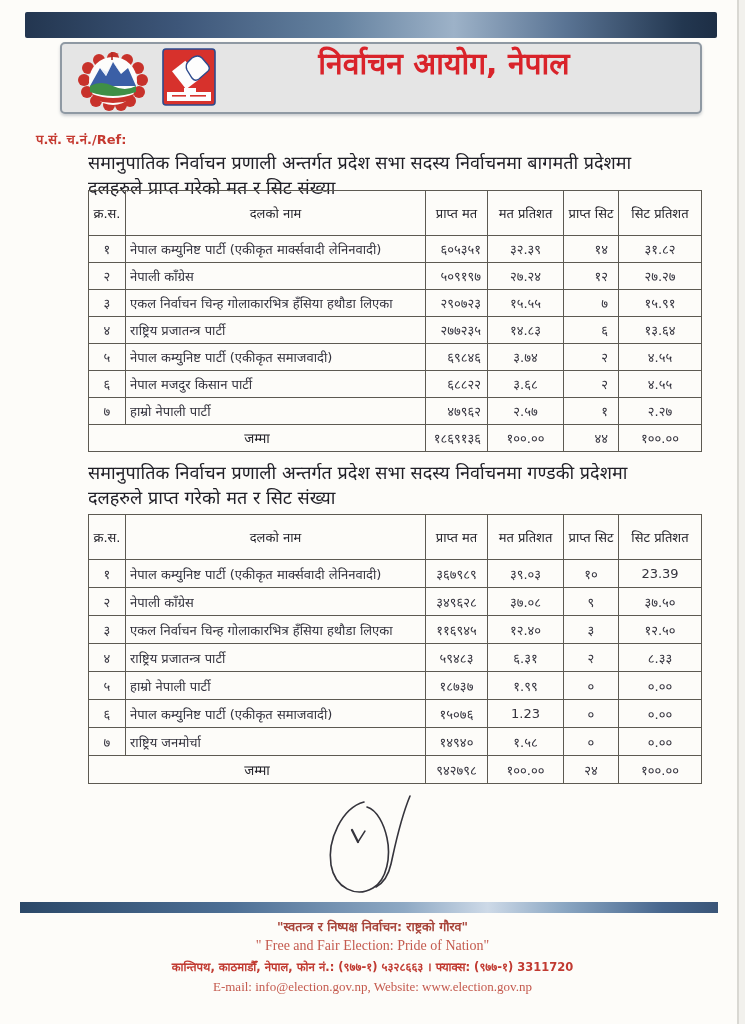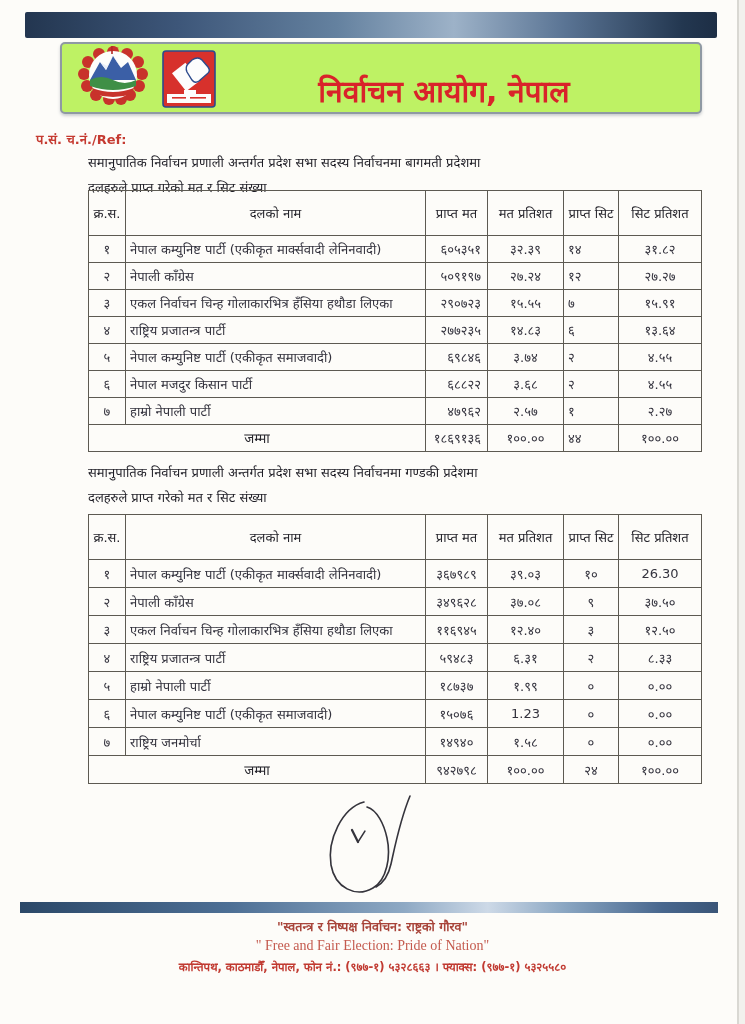--- a/index.html
+++ b/index.html
@@ -18,33 +18,33 @@
     background:linear-gradient(90deg,#233650 0%,#3d5679 22%,#64819f 45%,#9db2c8 62%,#5a7494 78%,#233750 95%,#1d2e45 100%);
   }
   .bottom-bar {
     position:absolute; left:20px; top:902px; width:698px; height:11px;
     background:linear-gradient(90deg,#2b4868 0%,#4d6f95 30%,#8ea9c4 55%,#cdd9e7 67%,#8aa6c2 78%,#48678e 92%,#3a5578 100%);
   }
 
   
   .header-box {
     position:absolute; left:60px; top:42px; width:642px; height:72px;
-    background:#bef264; border:2px solid #8f99a3; border-radius:5px;
+    background:#e5e5e5; border:2px solid #8f99a3; border-radius:5px;
     box-shadow:0 2px 3px rgba(60,70,90,.25);
-    display:flex; align-items:flex-end; padding:4px 10px;
+    display:flex; align-items:flex-start; padding:4px 10px;
   }
   .emblem { width:74px; height:66px; flex:0 0 auto; margin-left:4px; }
   .ec-logo { width:54px; height:58px; flex:0 0 auto; margin-left:12px; }
   .header-titles { flex:1; text-align:center; padding-right:18px; }
   .title-np { font-size:30px; line-height:32px; font-weight:bold; color:#d9232a; }
   .title-en { font-size:20px; line-height:22px; font-weight:bold; color:#d9232a; letter-spacing:.5px; font-family:"Liberation Sans", sans-serif; }
 
   .ref-line { position:absolute; left:36px; top:130px; font-size:13px; font-weight:bold; color:#c53a31; }
 
-  .section-head { position:absolute; left:88px; width:600px; font-size:13px; line-height:25px; color:#1f1e26; }
+  .section-head { position:absolute; left:88px; width:600px; font-size:18px; line-height:25px; color:#1f1e26; }
   .sh-1 { top:150px; }
   .sh-2 { top:460px; }
 
   table.results {
     position:absolute; left:88px; width:597px;
     border-collapse:collapse; table-layout:fixed;
     font-size:13px; color:#34333e;padding-left:32px;
   }
   .tbl-1 { top:190px; }
   .tbl-2 { top:514px; }
@@ -54,21 +54,21 @@
     height:45px; white-space:normal;
   }
   table.results th.col-votes, table.results th.col-seats, table.results th.col-vote_pct { white-space:nowrap; }
   .tbl-1 td { height:27px; }
   .tbl-2 td { height:28px; }
   .tbl-2 th { height:49px; }
   td.col-sn { text-align:center; }
   td.col-party { text-align:left; padding-left:9px;margin-left:16px; }
   td.col-vote_pct, td.col-seat_pct { text-align:center; }
   .t1 td.col-votes { text-align:right; padding-right:6px; }
-  .t1 td.col-seats { text-align:left; padding-right:10px; }
+  .t1 td.col-seats { text-align:right; padding-right:10px; }
   .t2 td.col-votes, .t2 td.col-seats { text-align:center; }
   th.col-sn { width:37px; } th.col-party { width:300px; } th.col-votes { width:62px; }
   th.col-vote_pct { width:76px; } th.col-seats { width:55px; } th.col-seat_pct { width:83px; }
   td.total-label { text-align:center; font-size:13.5px; color:#26252c; }
 
   .signature { position:absolute; left:290px; top:788px; width:150px; height:112px; }
 
   .footer { position:absolute; left:0; top:918px; width:100%; text-align:center; }
   .f-slogan-np { font-size:12.5px; font-weight:bold; color:#a8443a; line-height:18px; }
   .f-slogan-en { font-size:14px; color:#c45a4e; font-family:"Liberation Serif", serif; line-height:19px; }
@@ -227,21 +227,21 @@
           <th class="col-seat_pct">सिट प्रतिशत</th>
         </tr>
       </thead>
     <tbody>
         <tr>
           <td class="col-sn">१</td>
           <td class="col-party">नेपाल कम्युनिष्ट पार्टी (एकीकृत मार्क्सवादी लेनिनवादी)</td>
           <td class="col-votes">३६७९८९</td>
           <td class="col-vote_pct">३९.०३</td>
           <td class="col-seats">१०</td>
-          <td class="col-seat_pct">26.30</td>
+          <td class="col-seat_pct">23.39</td>
         </tr>
         <tr>
           <td class="col-sn">२</td>
           <td class="col-party">नेपाली काँग्रेस</td>
           <td class="col-votes">३४९६२८</td>
           <td class="col-vote_pct">३७.०८</td>
           <td class="col-seats">९</td>
           <td class="col-seat_pct">३७.५०</td>
         </tr>
         <tr>
@@ -301,15 +301,16 @@
       <path d="M62 42 L 68 54" stroke-width="2.2"></path>
       <path d="M68 54 L 75 43" stroke-width="1.4"></path>
     </g>
   </svg>
 
   <div class="bottom-bar"></div>
 
   <div class="footer">
     <div class="f-slogan-np">"स्वतन्त्र र निष्पक्ष निर्वाचन: राष्ट्रको गौरव"</div>
     <div class="f-slogan-en">" Free and Fair Election: Pride of Nation"</div>
-    <div class="f-addr-np">कान्तिपथ, काठमाडौँ, नेपाल, फोन नं.: (९७७-१) ५३२८६६३ । फ्याक्स: (९७७-१) ५३२५५८०</div>
+    <div class="f-addr-np">कान्तिपथ, काठमाडौँ, नेपाल, फोन नं.: (९७७-१) ५३२८६६३ । फ्याक्स: (९७७-१) 3311720</div>
+    <div class="f-contact">E-mail: info@election.gov.np, Website: www.election.gov.np</div>
   </div>
 </div>
 
 </body></html>

